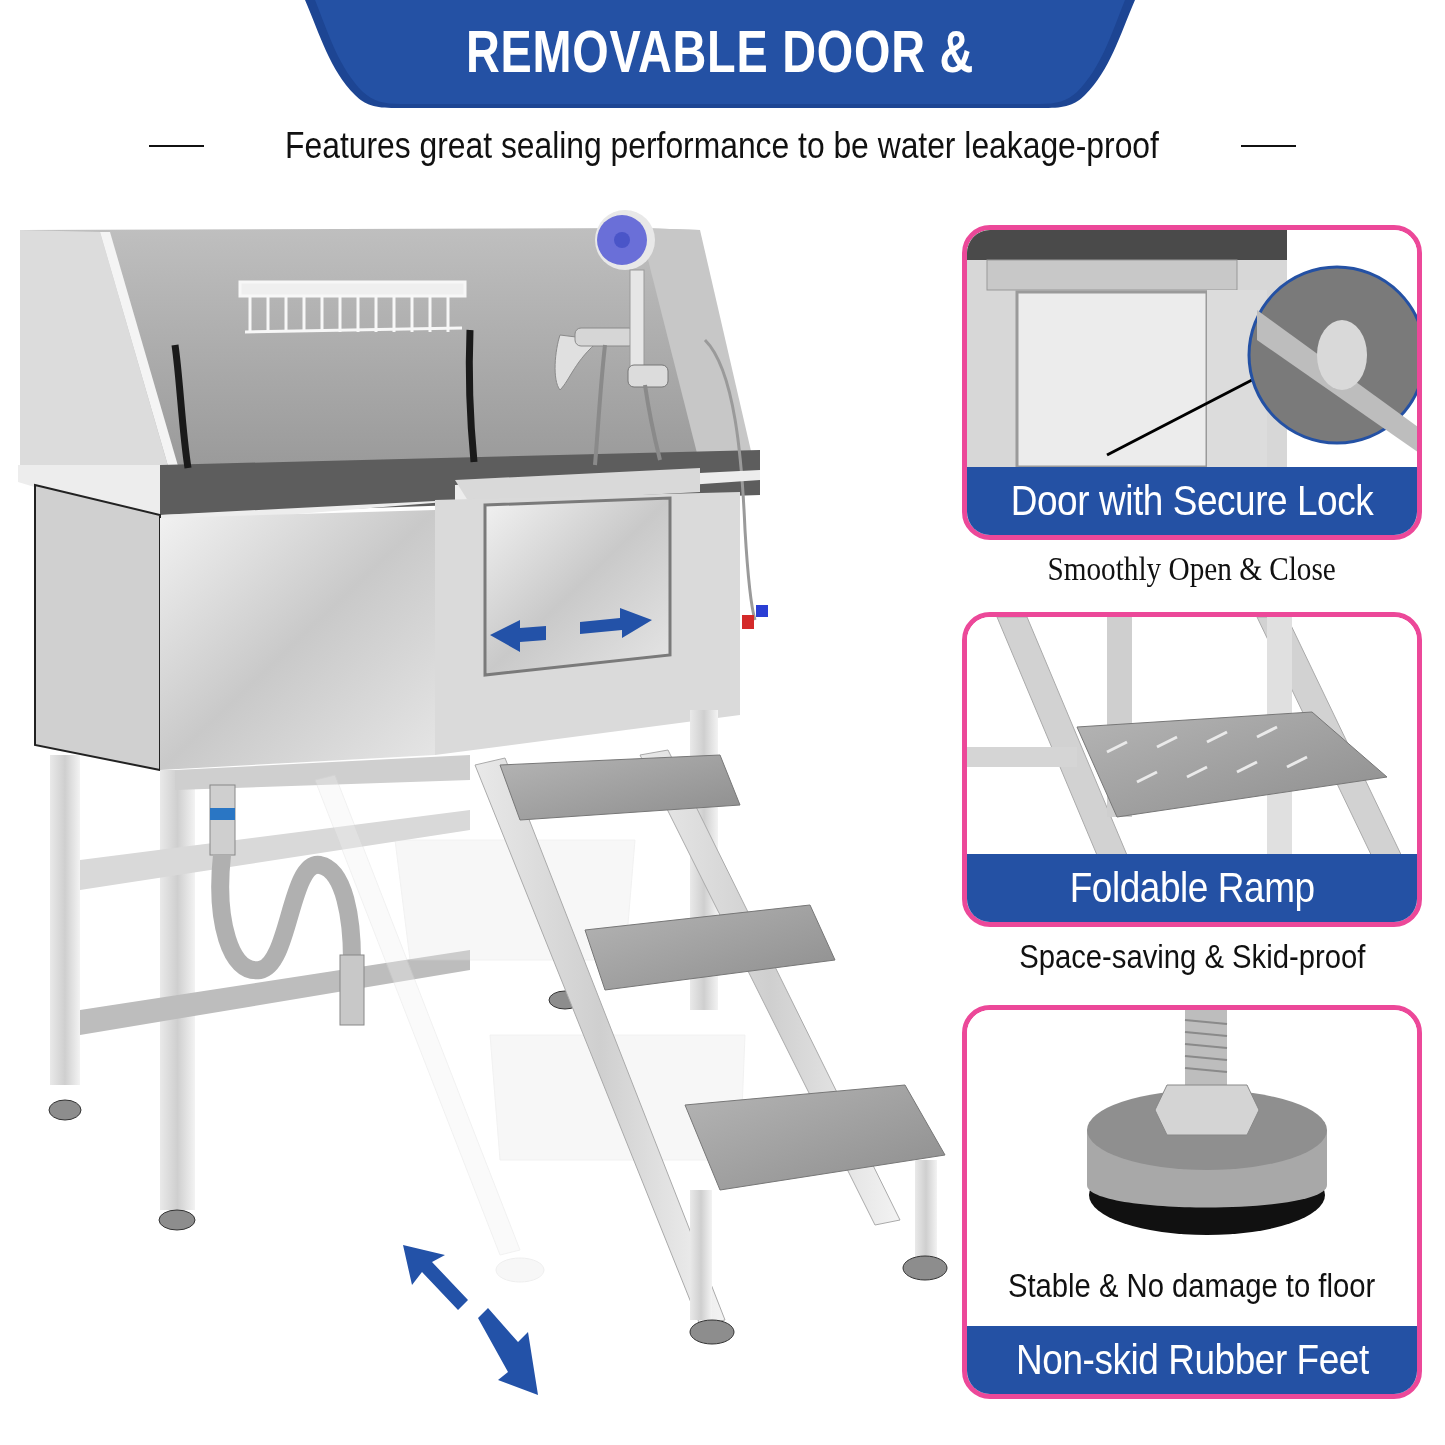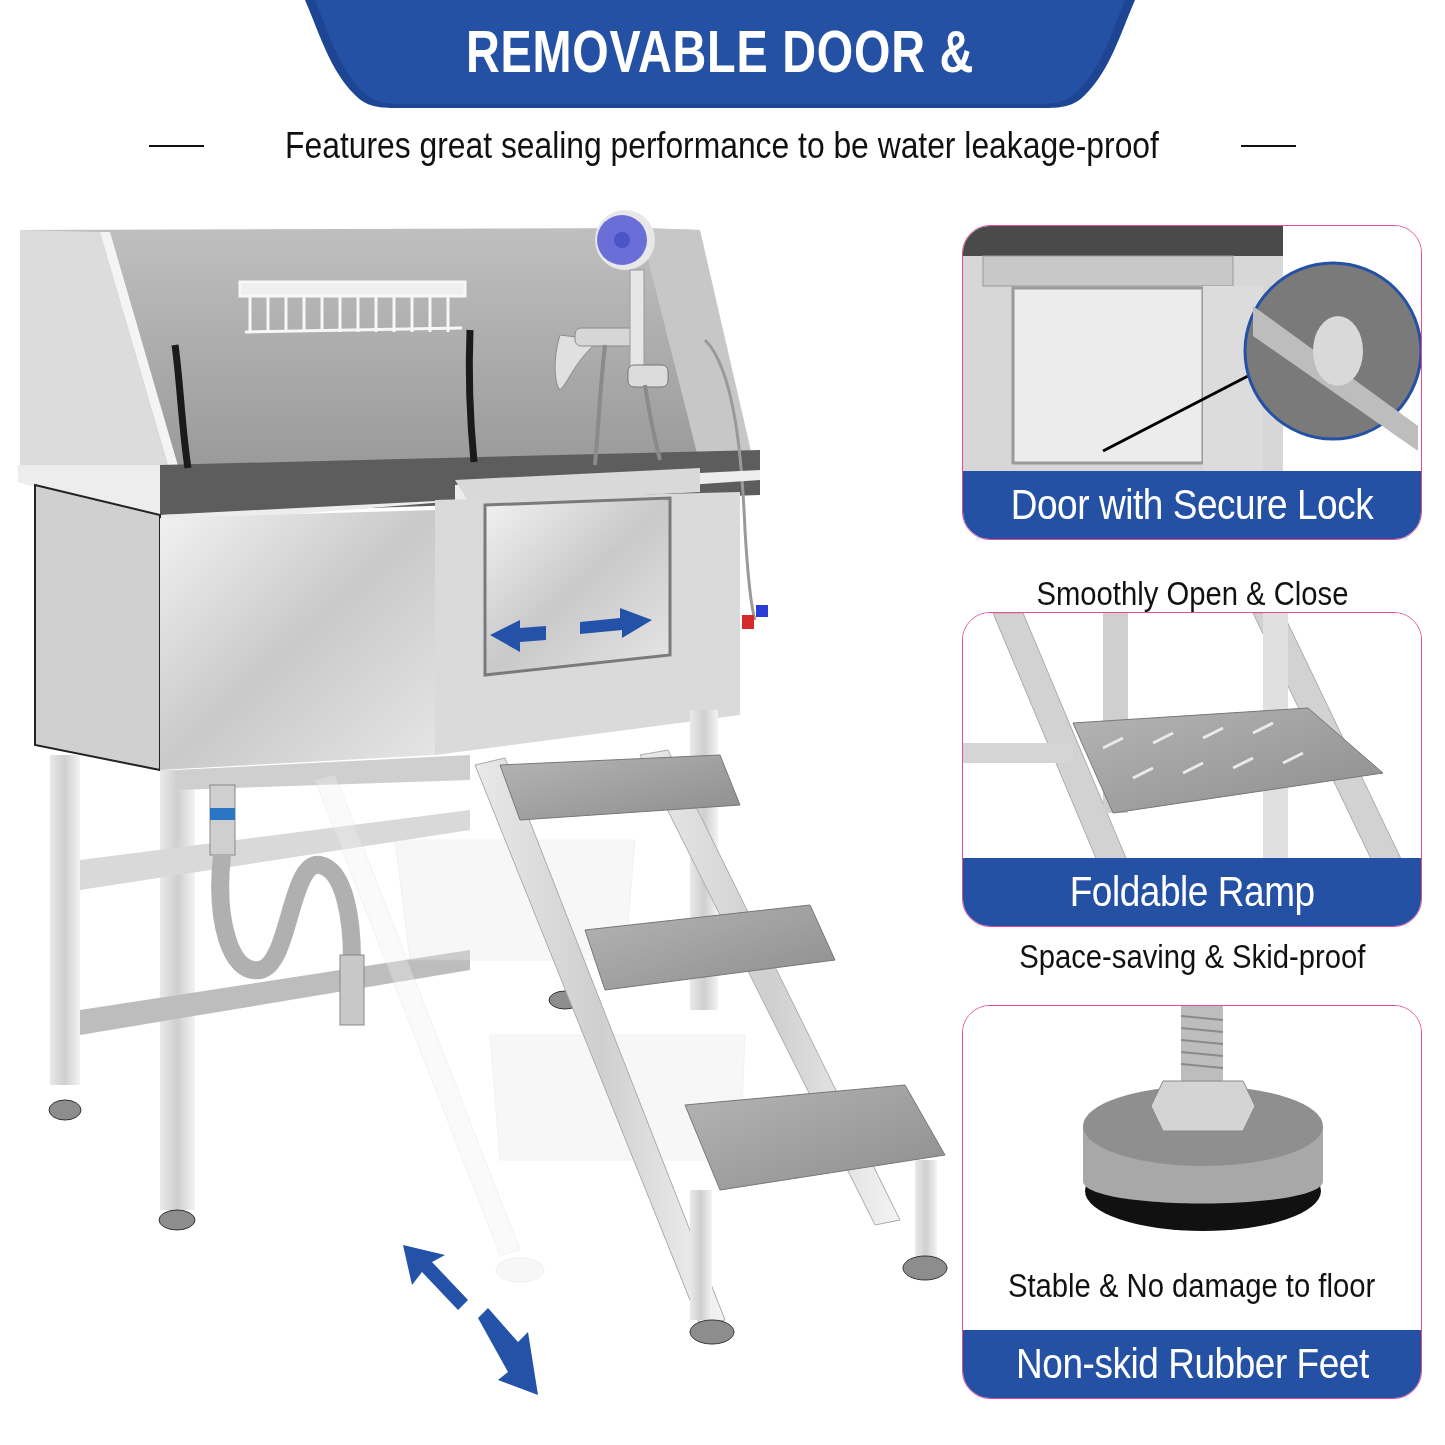--- a/index.html
+++ b/index.html
@@ -18,21 +18,21 @@
     display: flex; align-items: center; justify-content: center; gap: 10px; }
   .subtitle .dash { width: 55px; height: 2px; background: #111; }
   .subtitle .text { font-size: 37px; color: #111; transform: scaleX(0.86); white-space: nowrap;
     font-family: "Liberation Sans", sans-serif; }
 
   
   .product { position: absolute; left: 0; top: 200px; width: 960px; height: 1200px; }
   .product svg { position: absolute; left: 0; top: 0; }
 
   
-  .card { position: absolute; left: 962px; width: 460px; border: 1px solid #ec4899;
+  .card { position: absolute; left: 962px; width: 460px; border: 5px solid #ec4899;
     border-radius: 28px; overflow: hidden; background: #fff; box-sizing: border-box; }
   .card .photo { position: relative; width: 100%; height: 245px; overflow: hidden; }
   .card .photo svg { position: absolute; left: 0; top: 0; }
   .card .label { position: absolute; left: 0; bottom: 0; width: 100%; height: 68px;
     background: #2451a4; color: #fff; display: flex; align-items: center; justify-content: center; }
   .card .label span { font-size: 42px; font-weight: 400; transform: scaleX(0.88); white-space: nowrap;
     font-family: "Liberation Sans", sans-serif; letter-spacing: -0.5px; }
   .caption { position: absolute; left: 962px; width: 460px; text-align: center;
     font-size: 34px; color: #111; }
   .caption span { display: inline-block; transform: scaleX(0.86); white-space: nowrap; }
@@ -197,21 +197,21 @@
       <line x1="140" y1="225" x2="285" y2="150" stroke="#000" stroke-width="3"></line>
       <circle cx="370" cy="125" r="88" fill="#7a7a7a" stroke="#2451a4" stroke-width="3"></circle>
       <polygon points="290,80 455,200 455,225 290,110" fill="#bdbdbd"></polygon>
       <ellipse cx="375" cy="125" rx="25" ry="35" fill="#d9d9d9"></ellipse>
     </svg>
   </div>
   <div class="label">
     <span>Door with Secure Lock</span>
   </div>
 </div>
-<div class="caption" style="top:574px;">
+<div class="caption" style="top:550px;font-family:Liberation Serif, serif;">
   <span>Smoothly Open &amp; Close</span>
 </div>
 
 <div class="card" style="top:612px; height:315px;text-decoration:underline;">
   <div class="photo" style="height:250px;">
     <svg width="460" height="250" viewBox="0 0 460 250">
       <rect width="460" height="250" fill="#ffffff"></rect>
       <polygon points="30,0 60,0 165,250 135,250" fill="#d2d2d2" stroke="#aaa"></polygon>
       <polygon points="290,0 320,0 440,250 410,250" fill="#d2d2d2" stroke="#aaa"></polygon>
       <rect x="140" y="0" width="25" height="200" fill="#cfcfcf"></rect>

